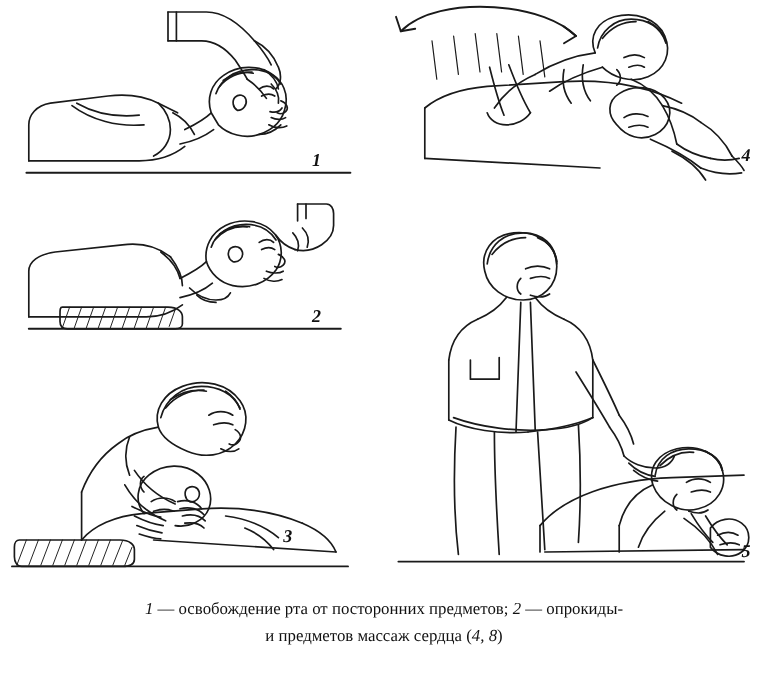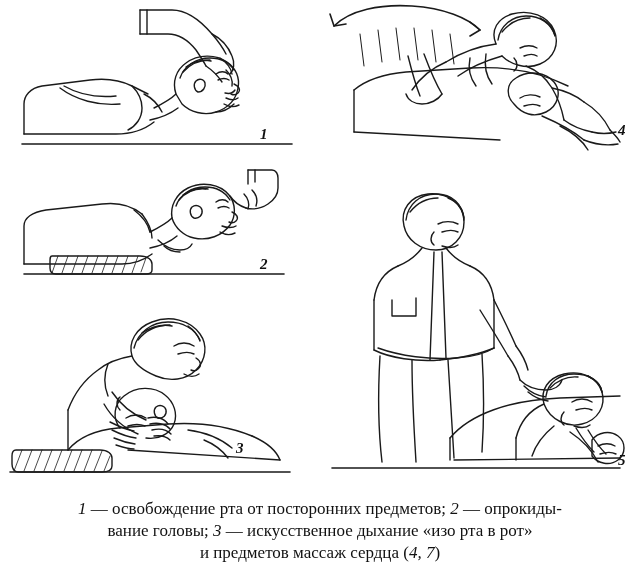--- a/index.html
+++ b/index.html
@@ -33,21 +33,21 @@
     color: #111;
     font-weight: 600;
   }
   .caption {
     position: absolute;
     left: 0;
     top: 498px;
     width: 640px;
     text-align: center;
     font-family: "Liberation Serif", serif;
-    font-size: 17px;
+    font-size: 14px;
     line-height: 22px;
     color: #111;
   }
   .caption .ln {
     display: block;
     white-space: pre;
   }
   .caption i {
     font-style: italic;
   }
@@ -359,17 +359,16 @@
       <path d="M268 256 C274 253 280 253 285 256"></path>
       <path d="M270 264 C276 262 282 262 286 264"></path>
 
       <path d="M240 242 C252 250 262 260 268 272"></path>
     </svg>
     <div class="panel-number" style="left:288px; top:262px;">5</div>
   </div>
 
   <div class="caption">
     <span class="ln"><i>1</i><span> — освобождение рта от посторонних предметов; </span><i>2</i><span> — опрокиды-</span></span>
-    <span class="ln"><span>вание головы; </span><i>3</i><span> — искусственное дыхание «изо рта в рот»</span></span>
-    <span class="ln"><span>и предметов массаж сердца (</span><i>4, 7</i><span>)</span></span>
+    <span class="ln"><span>и предметов массаж сердца (</span><i>4, 8</i><span>)</span></span>
   </div>
 
 </div>
 
 </body></html>

